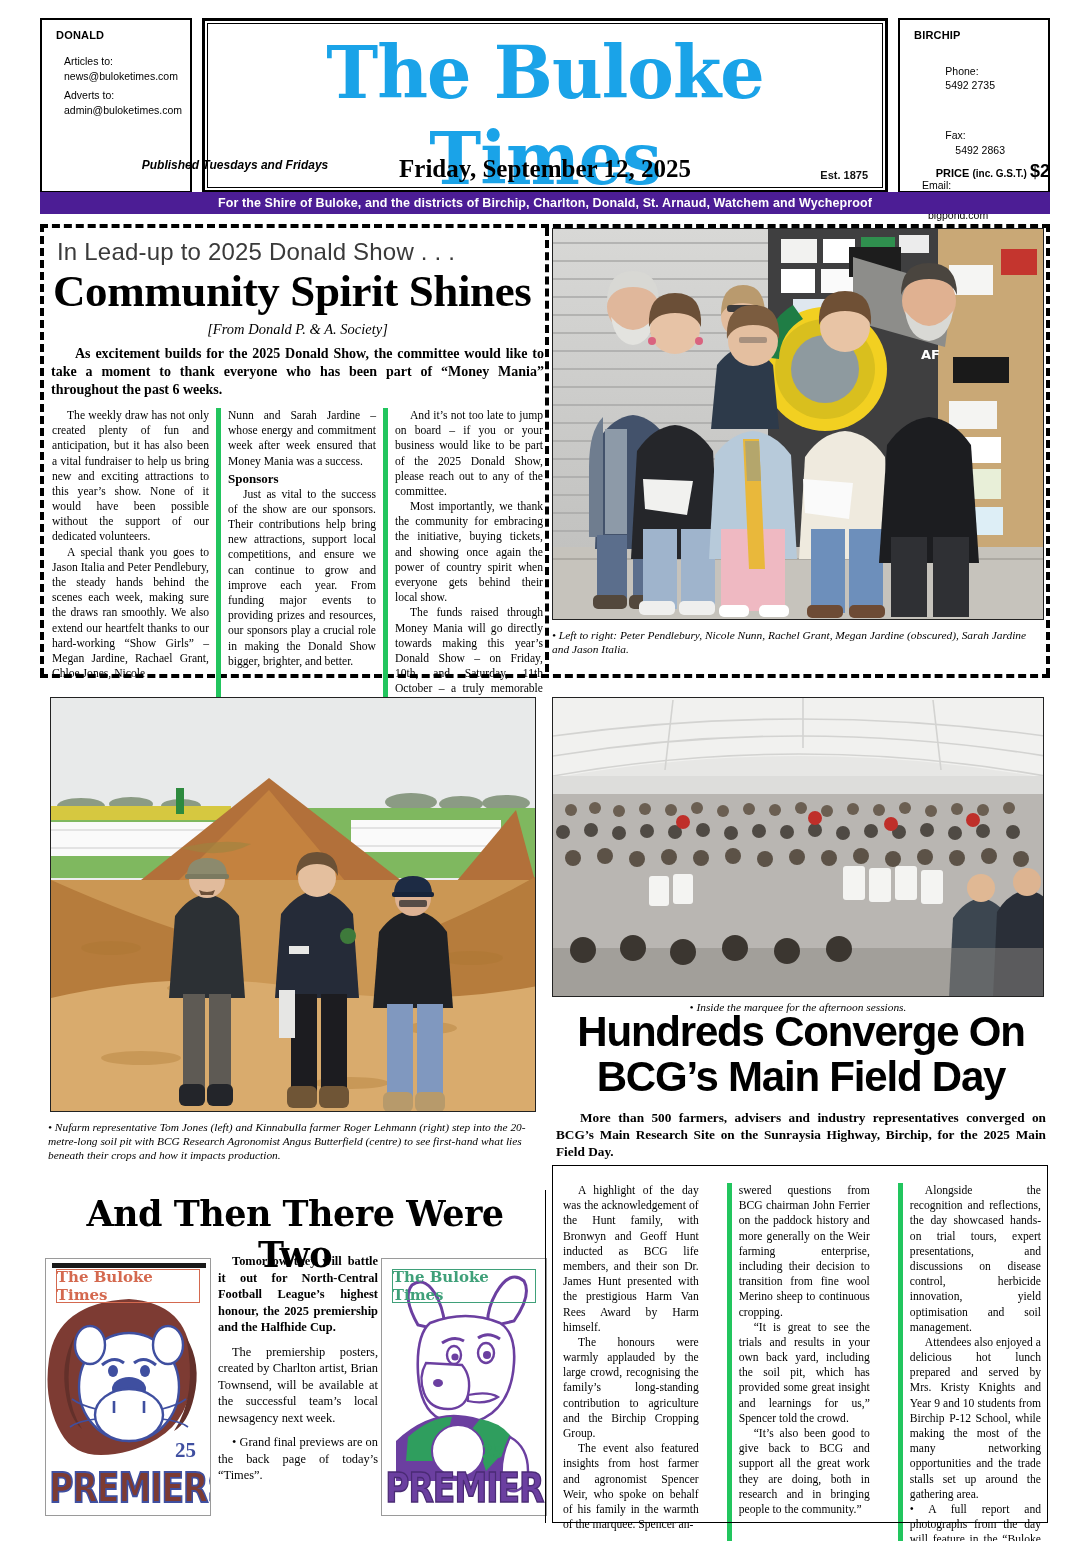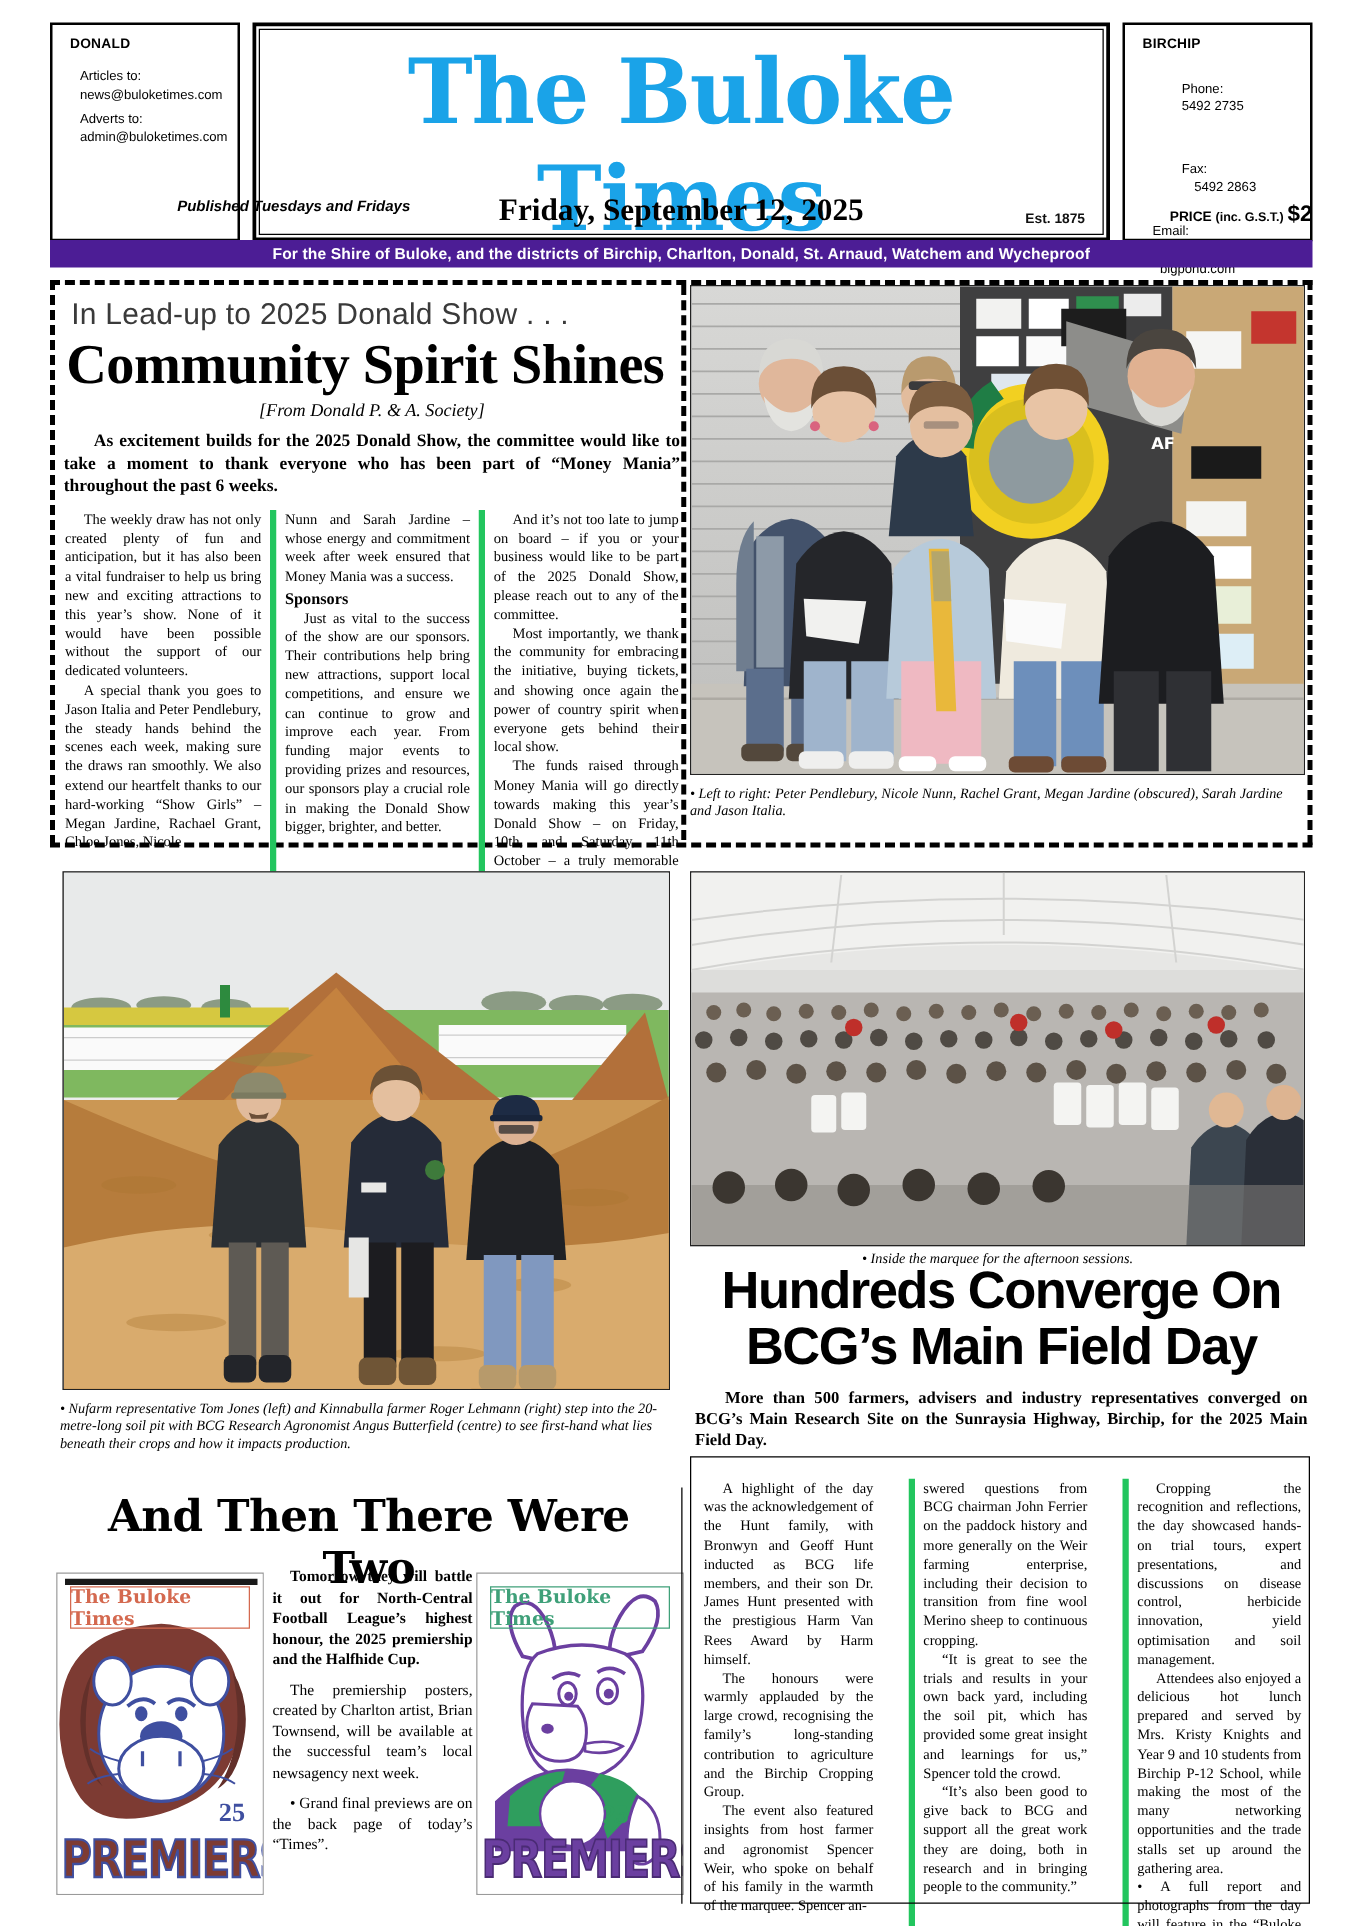--- a/index.html
+++ b/index.html
@@ -765,21 +765,21 @@
       <p>A highlight of the day was the acknowledgement of the Hunt family, with Bronwyn and Geoff Hunt inducted as BCG life members, and their son Dr. James Hunt presented with the prestigious Harm Van Rees Award by Harm himself.</p>
       <p>The honours were warmly applauded by the large crowd, recognising the family’s long-standing contribution to agriculture and the Birchip Cropping Group.</p>
       <p>The event also featured insights from host farmer and agronomist Spencer Weir, who spoke on behalf of his family in the warmth of the marquee. Spencer an-</p>
     </div>
     <div class="col col-sep" style="width:164px">
       <p class="noind">swered questions from BCG chairman John Ferrier on the paddock history and more generally on the Weir farming enterprise, including their decision to transition from fine wool Merino sheep to continuous cropping.</p>
       <p>“It is great to see the trials and results in your own back yard, including the soil pit, which has provided some great insight and learnings for us,” Spencer told the crowd.</p>
       <p>“It’s also been good to give back to BCG and support all the great work they are doing, both in research and in bringing people to the community.”</p>
     </div>
     <div class="col col-sep" style="width:164px">
-      <p>Cropping the recognition and reflections, the day showcased hands-on trial tours, expert presentations, and discussions on disease control, herbicide innovation, yield optimisation and soil management.</p>
+      <p>Alongside the recognition and reflections, the day showcased hands-on trial tours, expert presentations, and discussions on disease control, herbicide innovation, yield optimisation and soil management.</p>
       <p>Attendees also enjoyed a delicious hot lunch prepared and served by Mrs. Kristy Knights and Year 9 and 10 students from Birchip P-12 School, while making the most of the many networking opportunities and the trade stalls set up around the gathering area.</p>
       <p class="noind">• A full report and photographs from the day will feature in the “Buloke Times” next week.</p>
     </div>
   </div>
 
   <div class="boxline" style="left:552px; top:1165px; width:496px; height:358px;"></div>
 
   <div class="footy-head">And Then There Were Two</div>
 
   <div class="footy-col">

